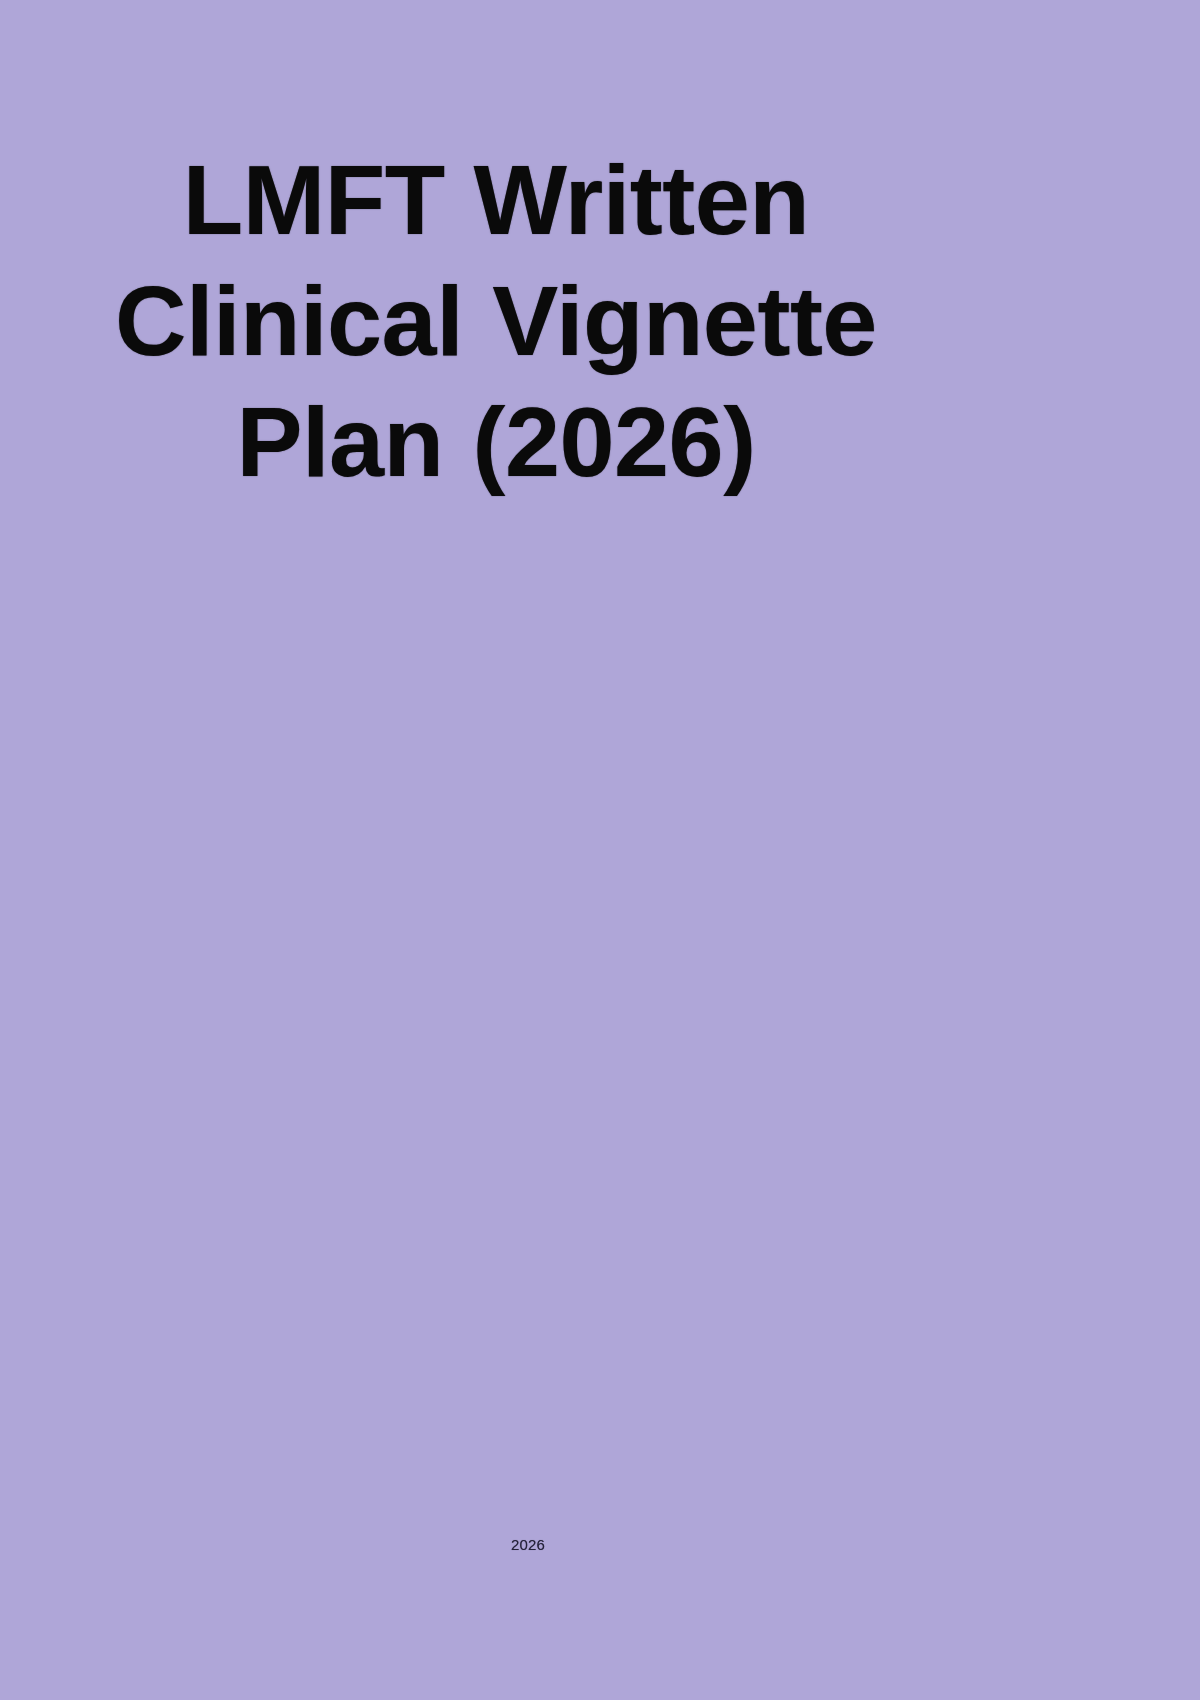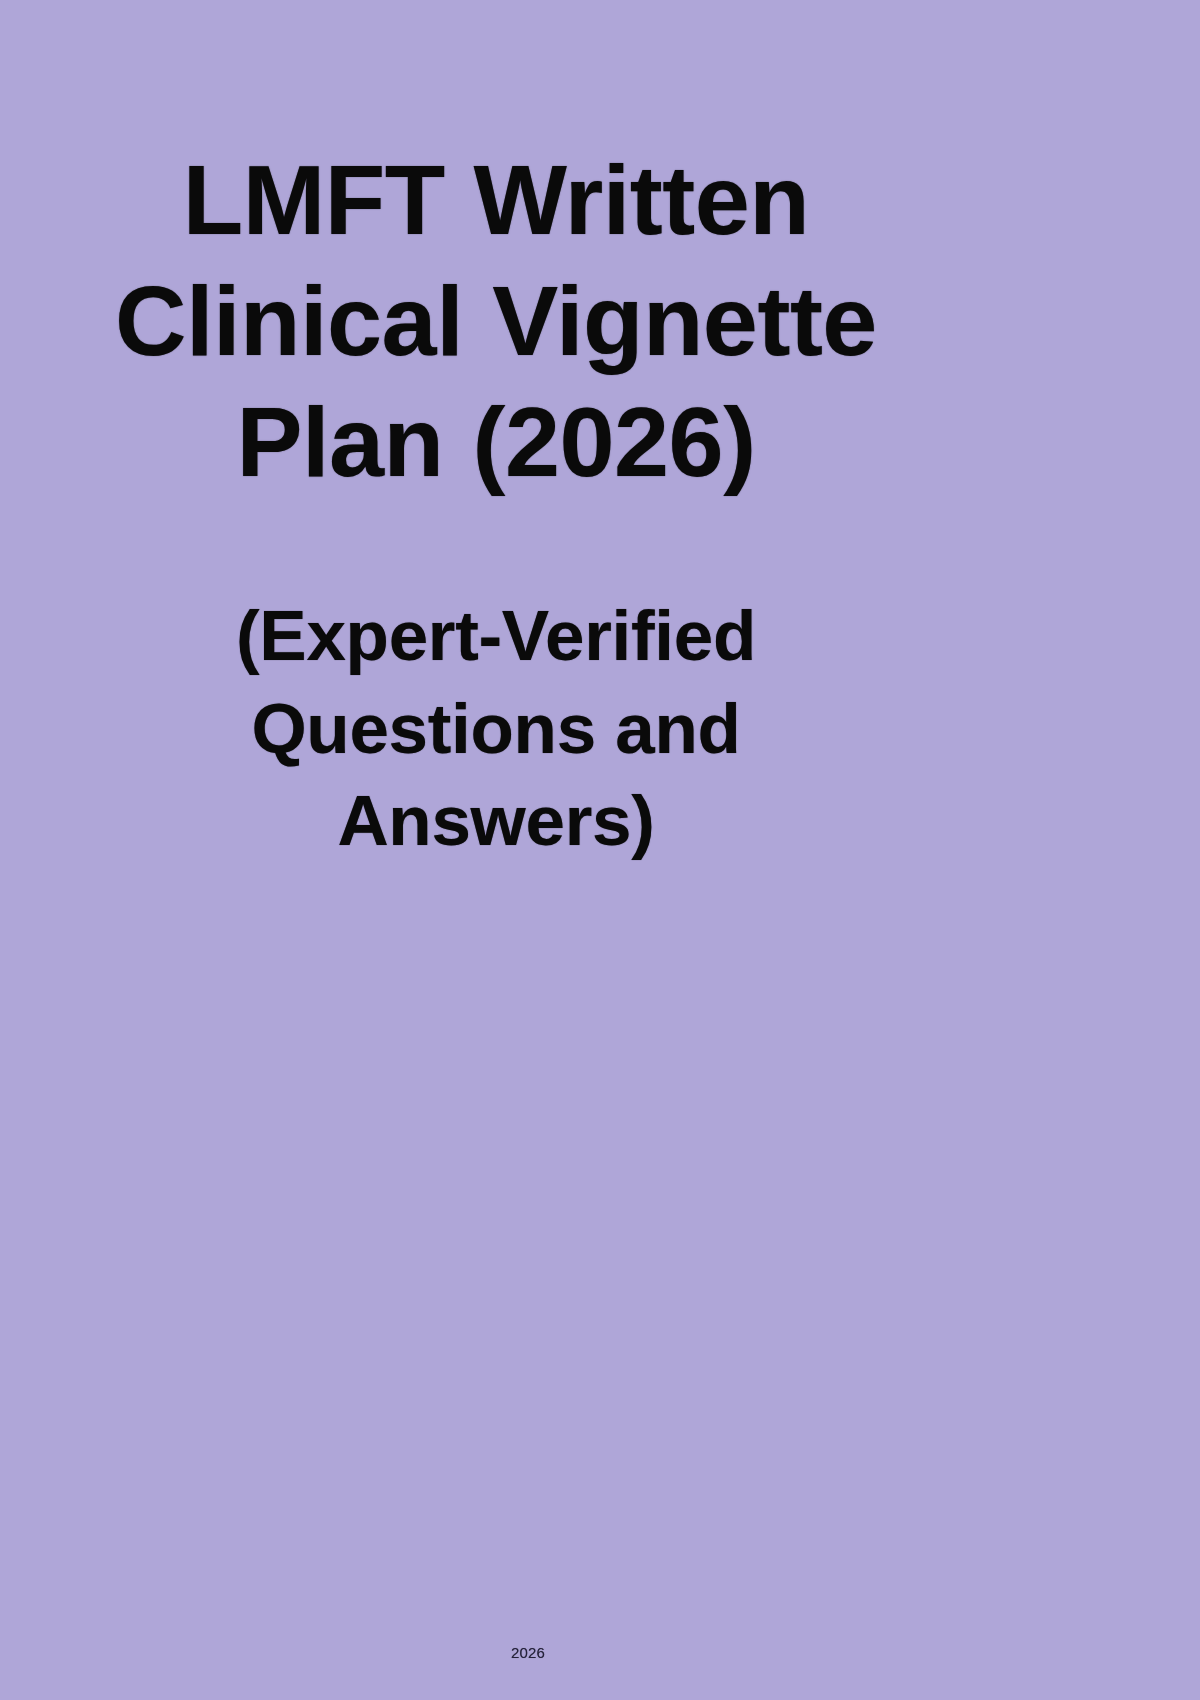--- a/index.html
+++ b/index.html
@@ -69,21 +69,21 @@
     line-height: 1.30;
     color: #0a0a0a;
     letter-spacing: -0.3px;
     text-shadow: 0 0 1.1px rgba(10,10,10,0.55);
   }
 
   
   .page-footer {
     position: absolute;
     left: 0;
-    top: 1644px;
+    top: 1536px;
     width: 1056px;
     text-align: center;
   }
 
   .footer-year {
     font-size: 15px;
     font-weight: normal;
     color: #25223a;
     letter-spacing: 0.2px;
     text-shadow: 0 0 0.7px rgba(20,20,40,0.5);
@@ -91,23 +91,20 @@
 </style>
 </head>
 <body style="background: rgb(175, 166, 216);">
 
 <div class="page" style="background: rgb(175, 166, 216);">
 
   <div class="cover-block">
 
     <h1 class="doc-title">LMFT Written Clinical Vignette Plan (2026)</h1>
 
-    <div class="subtitle-group">
-      <h2 class="doc-subtitle">(Expert-Verified Questions and Answers)</h2>
-    </div>
 
 
   </div>
 
   <div class="page-footer">
     <span class="footer-year">2026</span>
   </div>
 
 </div>
 

